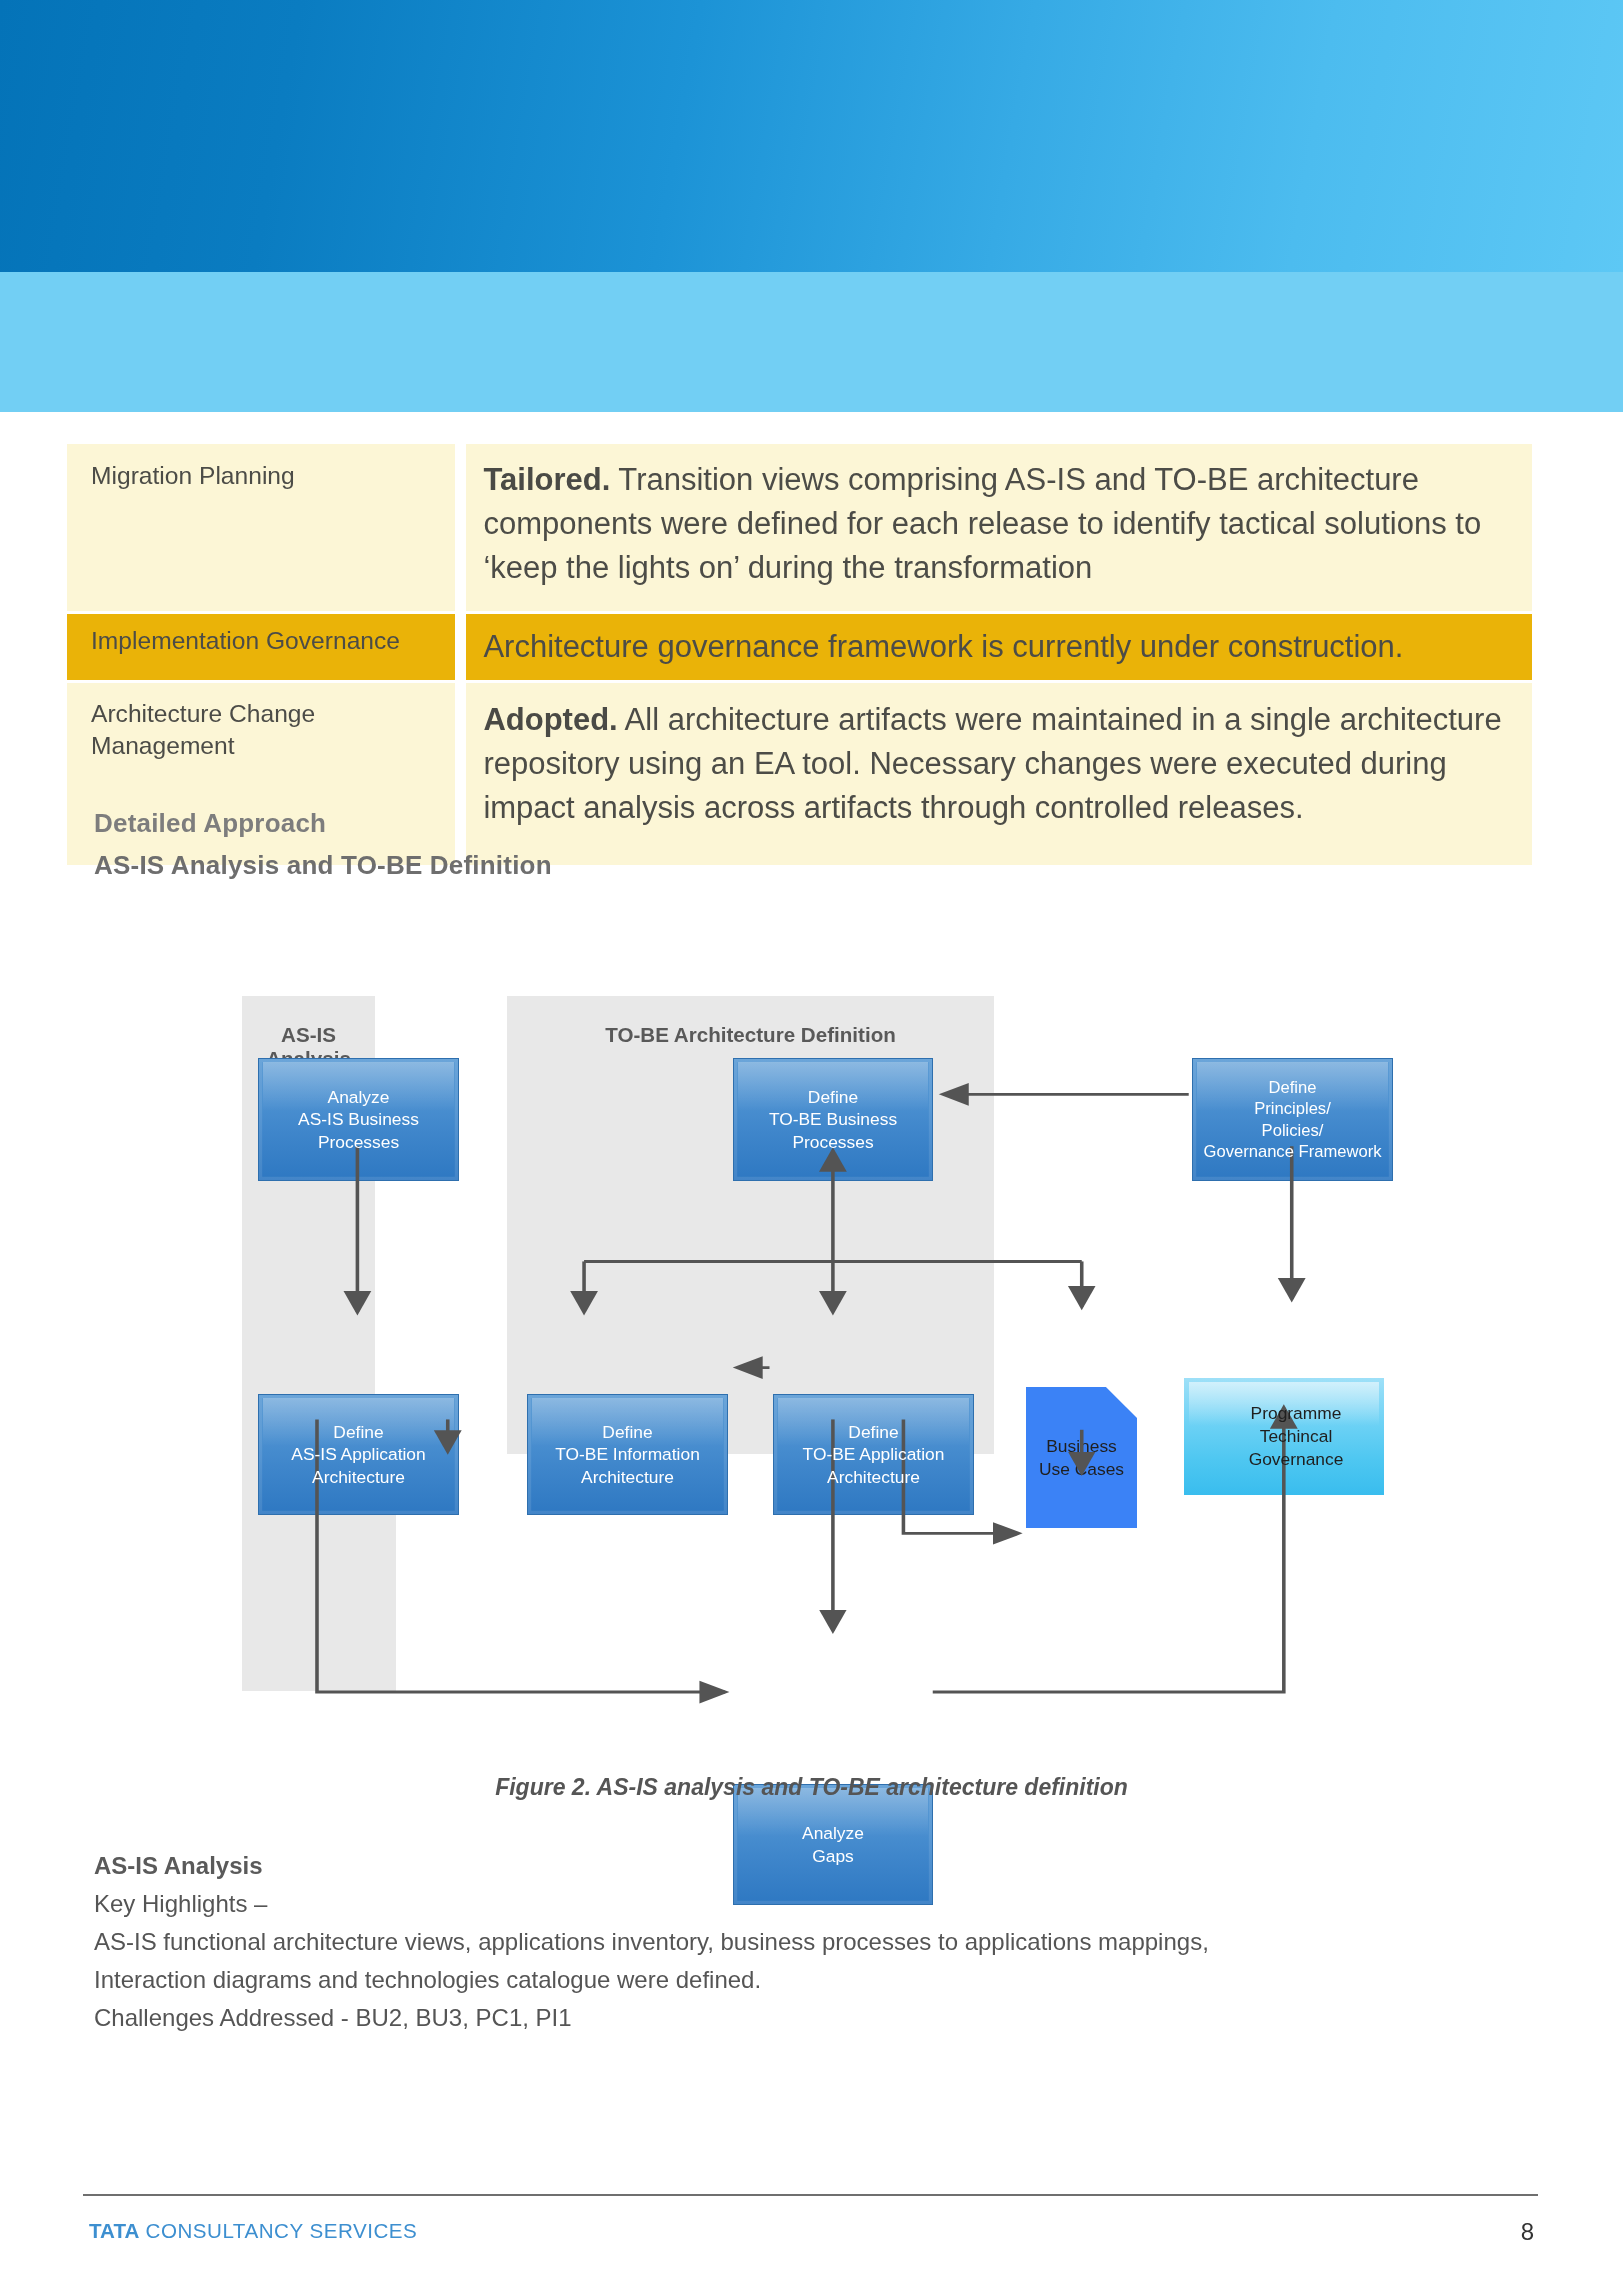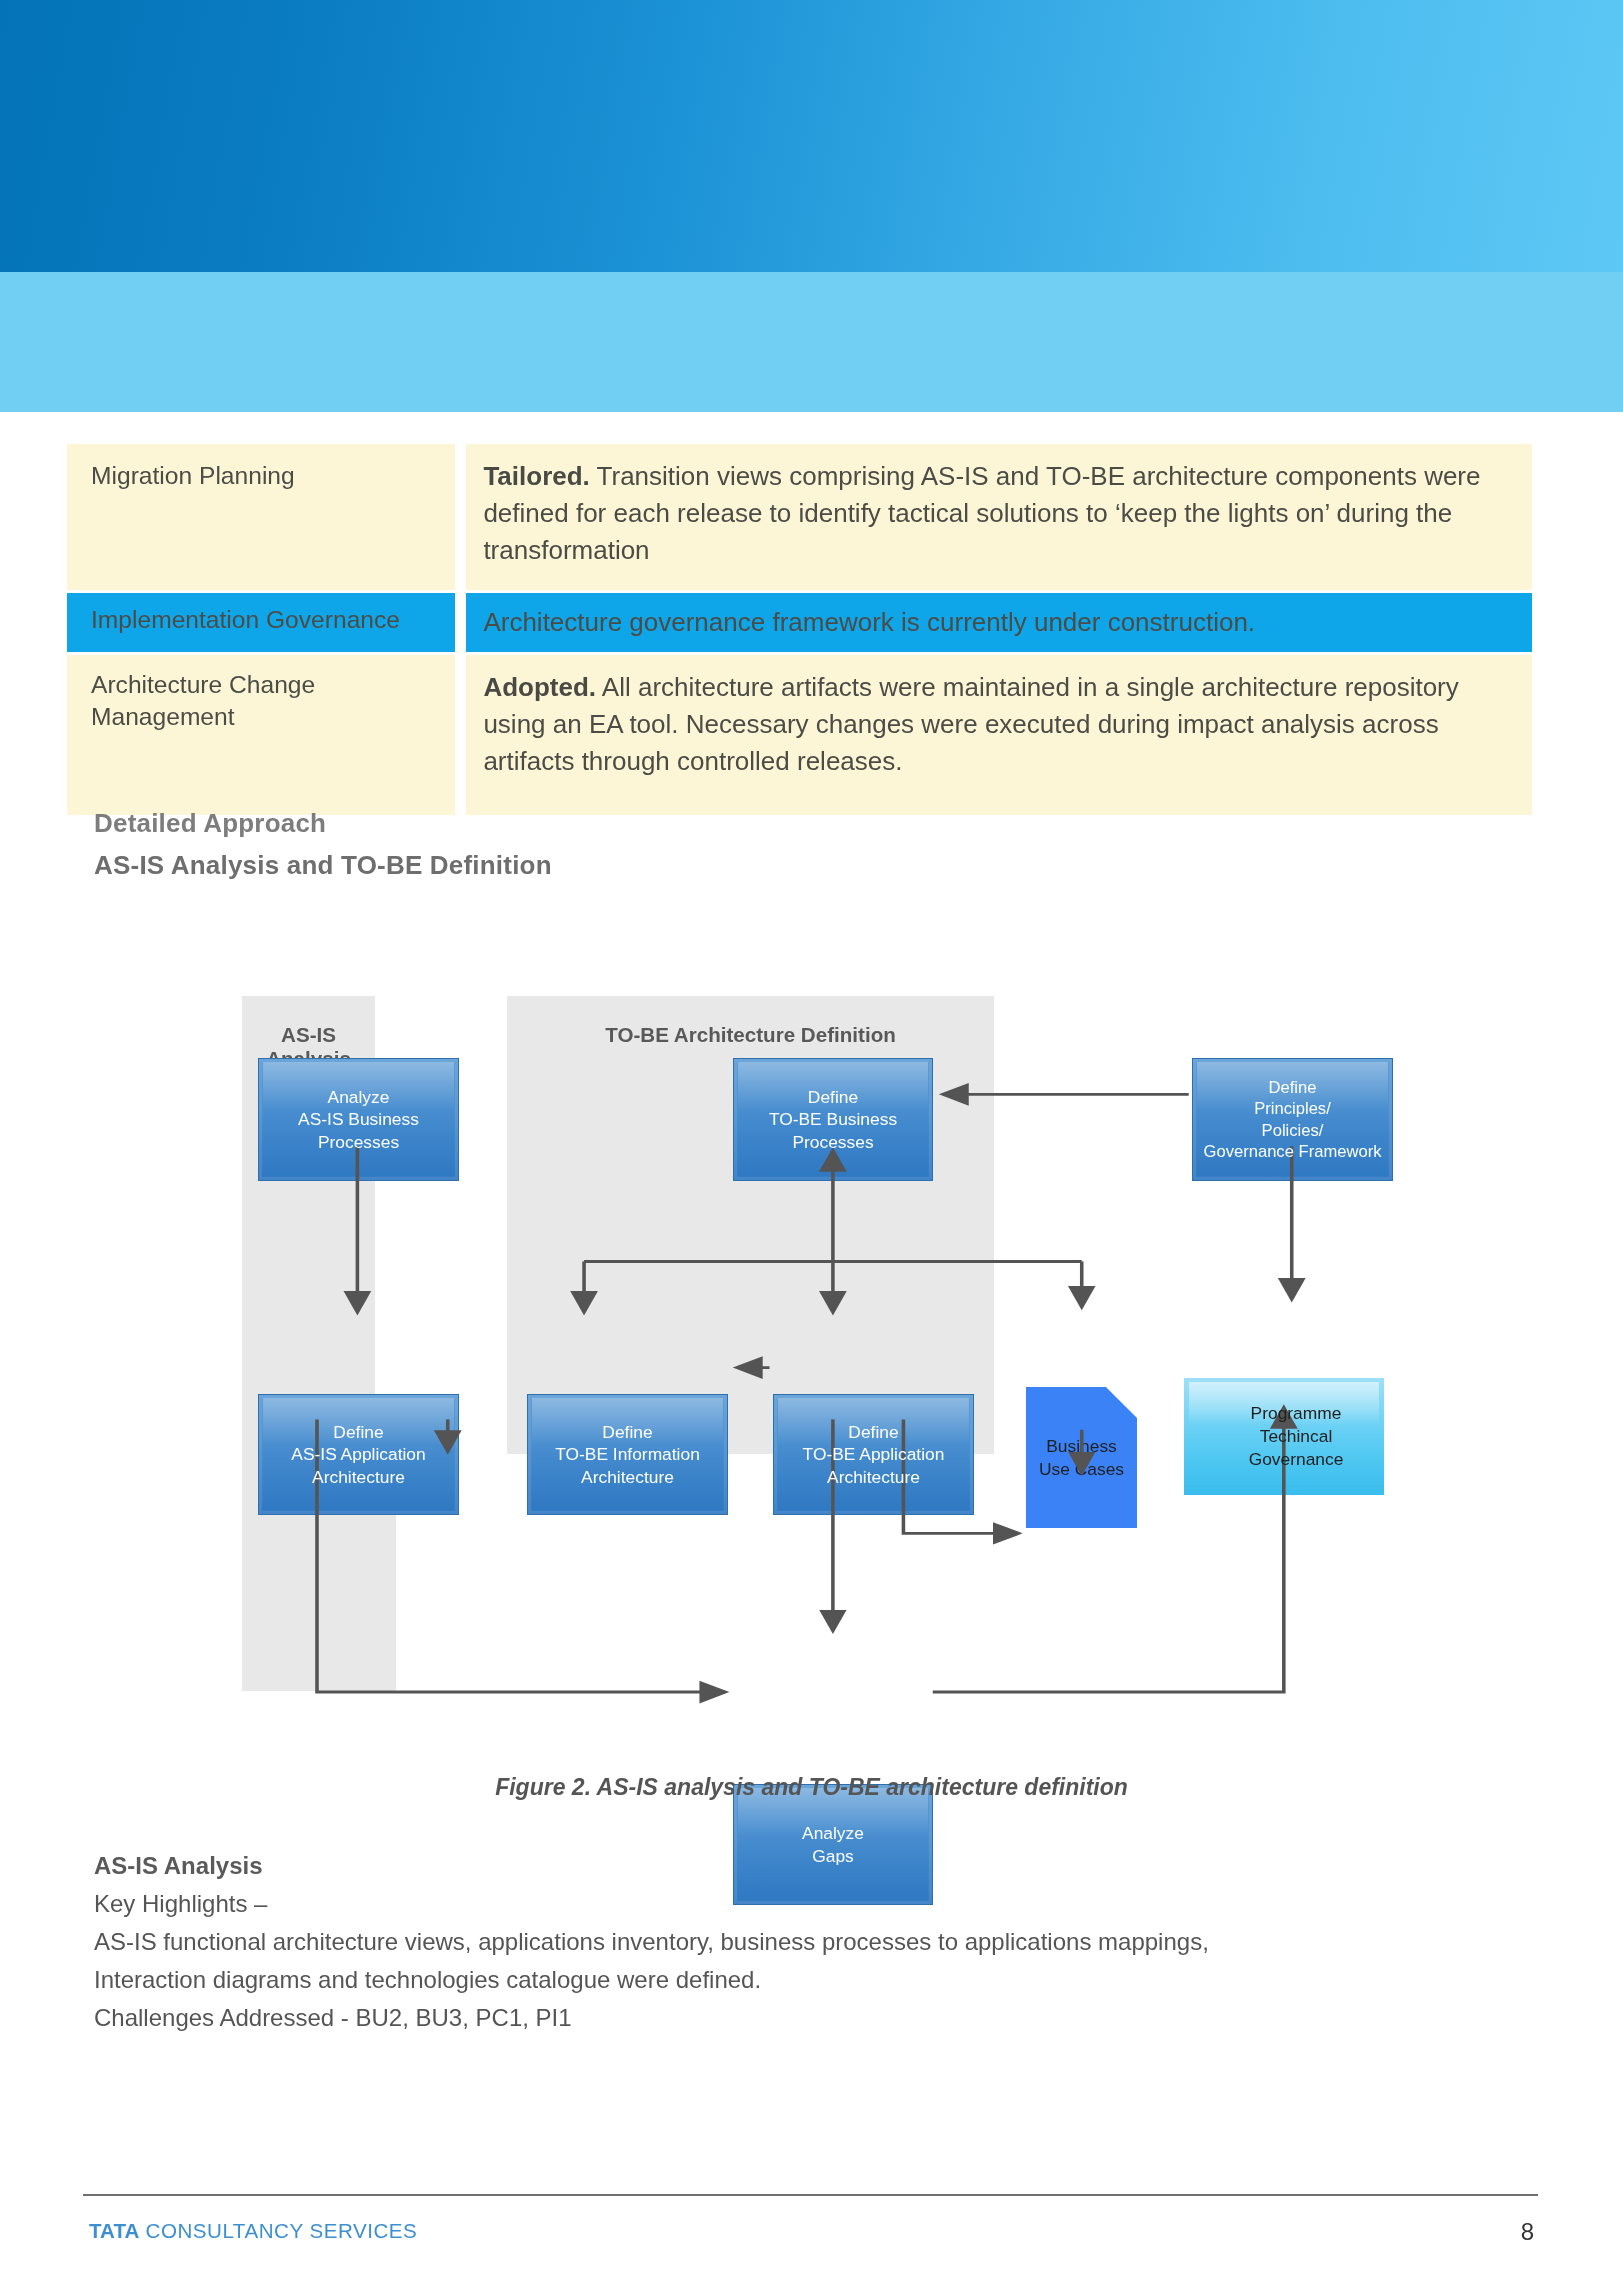--- a/index.html
+++ b/index.html
@@ -29,24 +29,24 @@
     width:388px;flex:0 0 388px;
     padding:14.3px 17.4px 14.3px 24px;
     box-sizing:border-box;
     font-size:24.6px;color:#4c4c47;line-height:1.30;
   }
   .tbl-gap{width:11px;flex:0 0 11px;background:#ffffff;}
   .tbl-c2{
     flex:1 1 auto;
     padding:14.3px 19px 14.3px 17.4px;
     box-sizing:border-box;
-    font-size:26px;color:#4c4c47;line-height:1.42;
+    font-size:31px;color:#4c4c47;line-height:1.42;
   }
   .cream .tbl-c1,.cream .tbl-c2{background:#fcf6d6;}
-  .sky   .tbl-c1,.sky  .tbl-c2{background:#0ea5e9;}
+  .sky   .tbl-c1,.sky  .tbl-c2{background:#eab308;}
   .rowsep{height:3.2px;background:#ffffff;width:100%;}
   .lead{font-weight:bold;color:#4a4a45;}
   .r1 .tbl-c1{padding-top:16px;}
   .r2 .tbl-c1,.r2 .tbl-c2{padding-top:11px;padding-bottom:11px;}
   .r3 .tbl-c1{padding-top:14.3px;padding-bottom:35px;}
   .r3 .tbl-c2{padding-top:14.3px;padding-bottom:35px;}
   .r1 .tbl-c2{padding-bottom:20.6px;}
   .r1 .tbl-c1{padding-bottom:20.6px;}
 
   

